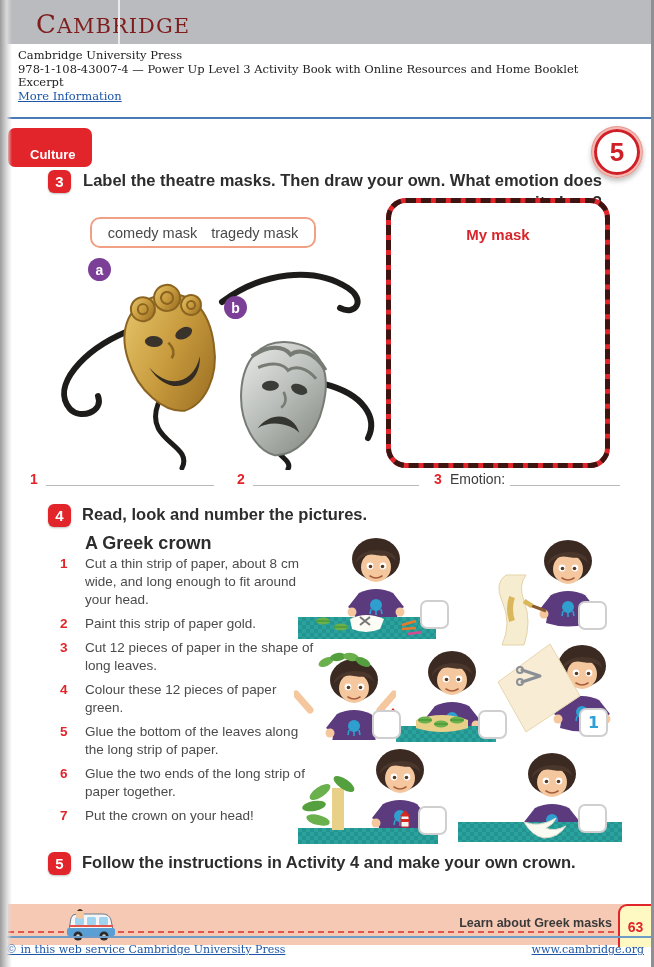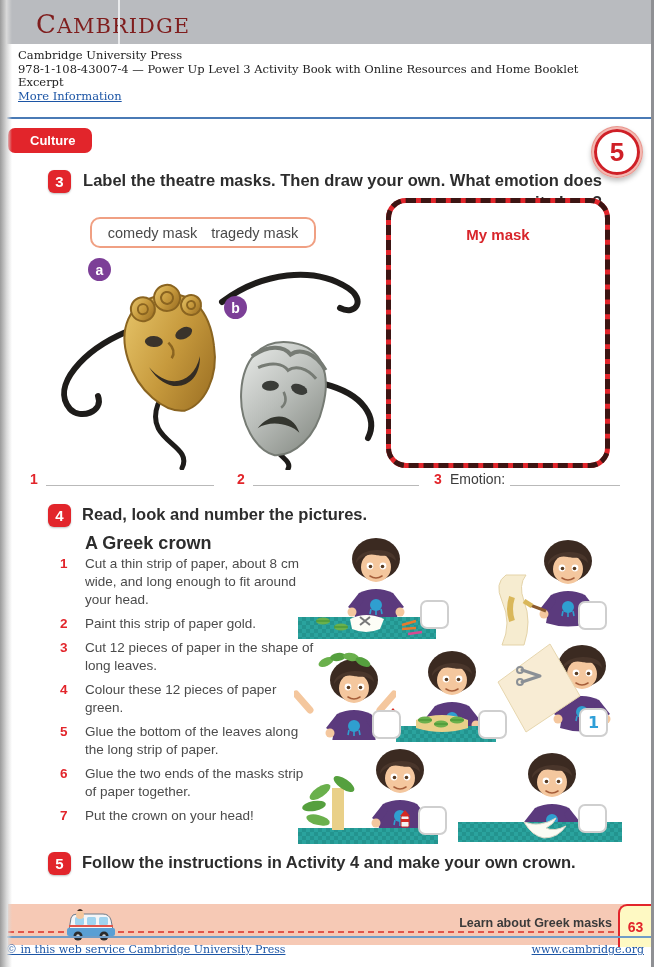--- a/index.html
+++ b/index.html
@@ -19,21 +19,21 @@
         color:#222;line-height:13.6px;}
   .meta .link{color:#1c55a5;text-decoration:underline;cursor:pointer;}
   .rule-blue-top{position:absolute;left:0;top:117px;width:654px;height:2px;background:#4a7ab5;}
   .rule-blue-bottom{position:absolute;left:0;top:936px;width:654px;height:2px;background:#6f9cc6;}
   .bottom-links{position:absolute;left:0;top:943px;width:654px;font-family:"DejaVu Serif",serif;font-size:11px;}
   .bottom-links .l{position:absolute;left:6px;color:#1c55a5;text-decoration:underline;cursor:pointer;}
   .bottom-links .r{position:absolute;right:10px;color:#1c55a5;text-decoration:underline;cursor:pointer;}
 
   
   .culture{position:absolute;left:8px;top:128px;background:#e2252b;color:#fff;font-weight:700;
-           font-size:13px;padding:5px 16px 5px 22px;border-radius:7px;}
+           font-size:13px;padding:19px 16px 5px 22px;border-radius:7px;}
   .unit5{position:absolute;left:591px;top:126px;width:52px;height:52px;border-radius:50%;
          background:#fff;box-shadow:0 3px 5px rgba(0,0,0,.25),0 0 0 2px #e8968e inset;
          display:flex;align-items:center;justify-content:center;}
   .unit5 .ring{width:40px;height:40px;border-radius:50%;border:3px solid #cf2027;
                display:flex;align-items:center;justify-content:center;box-shadow:0 0 0 2px #f3b9b2;}
   .unit5 .num{color:#cf2027;font-weight:700;font-size:26px;line-height:1;}
 
   .actnum{position:absolute;width:23px;height:23px;background:#e2252b;border-radius:6px;color:#fff;
           font-weight:700;font-size:15px;display:flex;align-items:center;justify-content:center;
           box-shadow:0 1px 2px rgba(0,0,0,.25);}
@@ -195,21 +195,21 @@
     <div class="step">
         <span class="sn">4</span>
         <span class="st">Colour these 12 pieces of paper green.</span>
       </div>
     <div class="step">
         <span class="sn">5</span>
         <span class="st">Glue the bottom of the leaves along the long strip of paper.</span>
       </div>
     <div class="step">
         <span class="sn">6</span>
-        <span class="st">Glue the two ends of the masks strip of paper together.</span>
+        <span class="st">Glue the two ends of the long strip of paper together.</span>
       </div>
     <div class="step">
         <span class="sn">7</span>
         <span class="st">Put the crown on your head!</span>
       </div>
   </div>
 
   <svg width="0" height="0" style="position:absolute">
     <defs>
       <g id="sym-boy">

